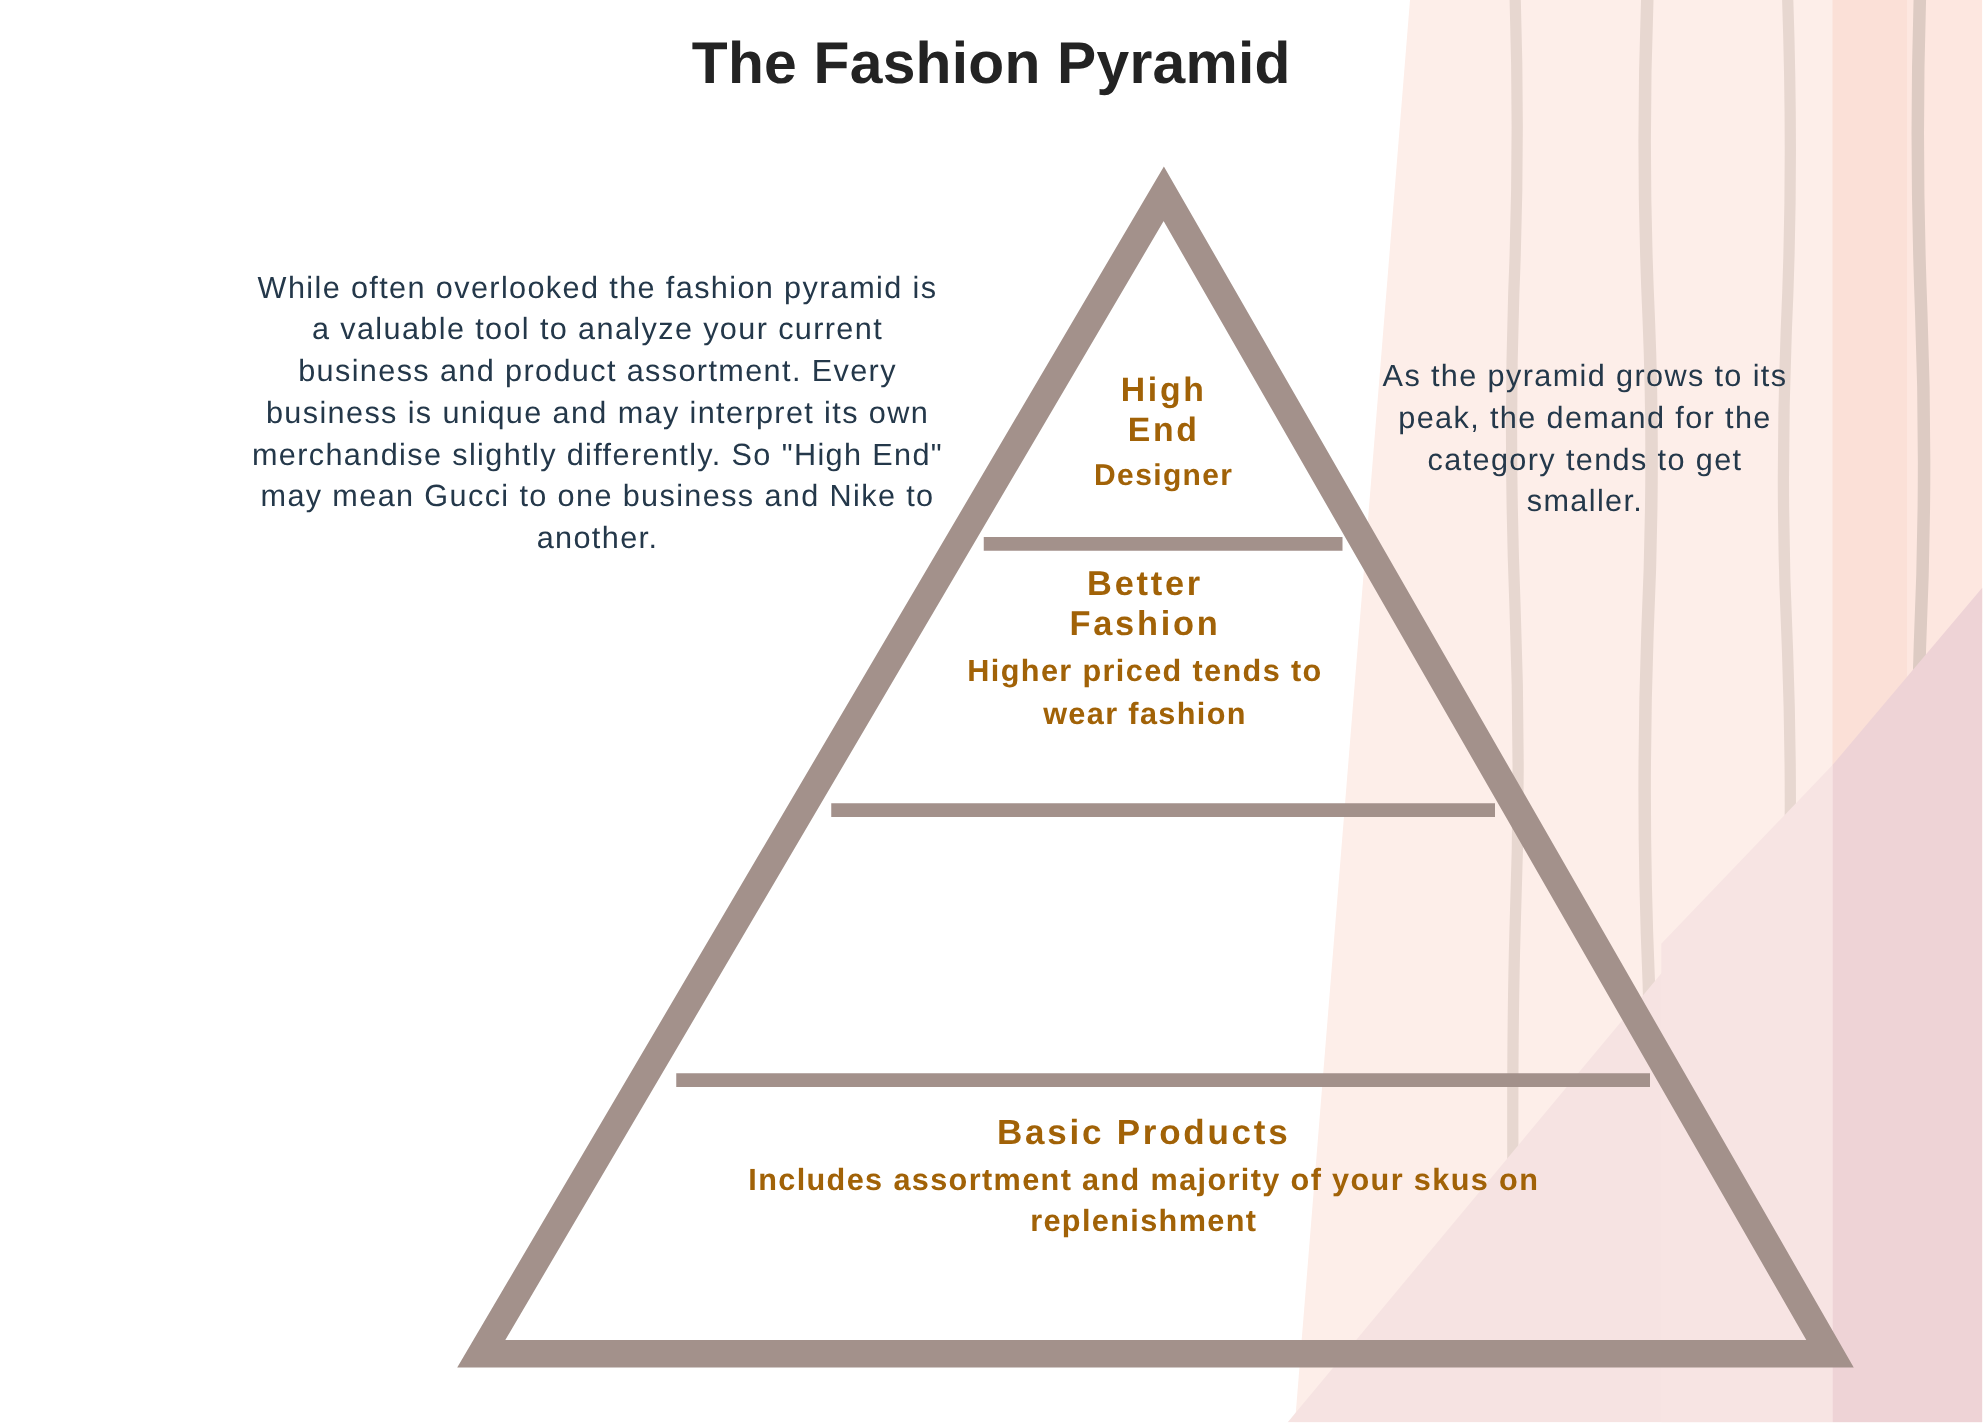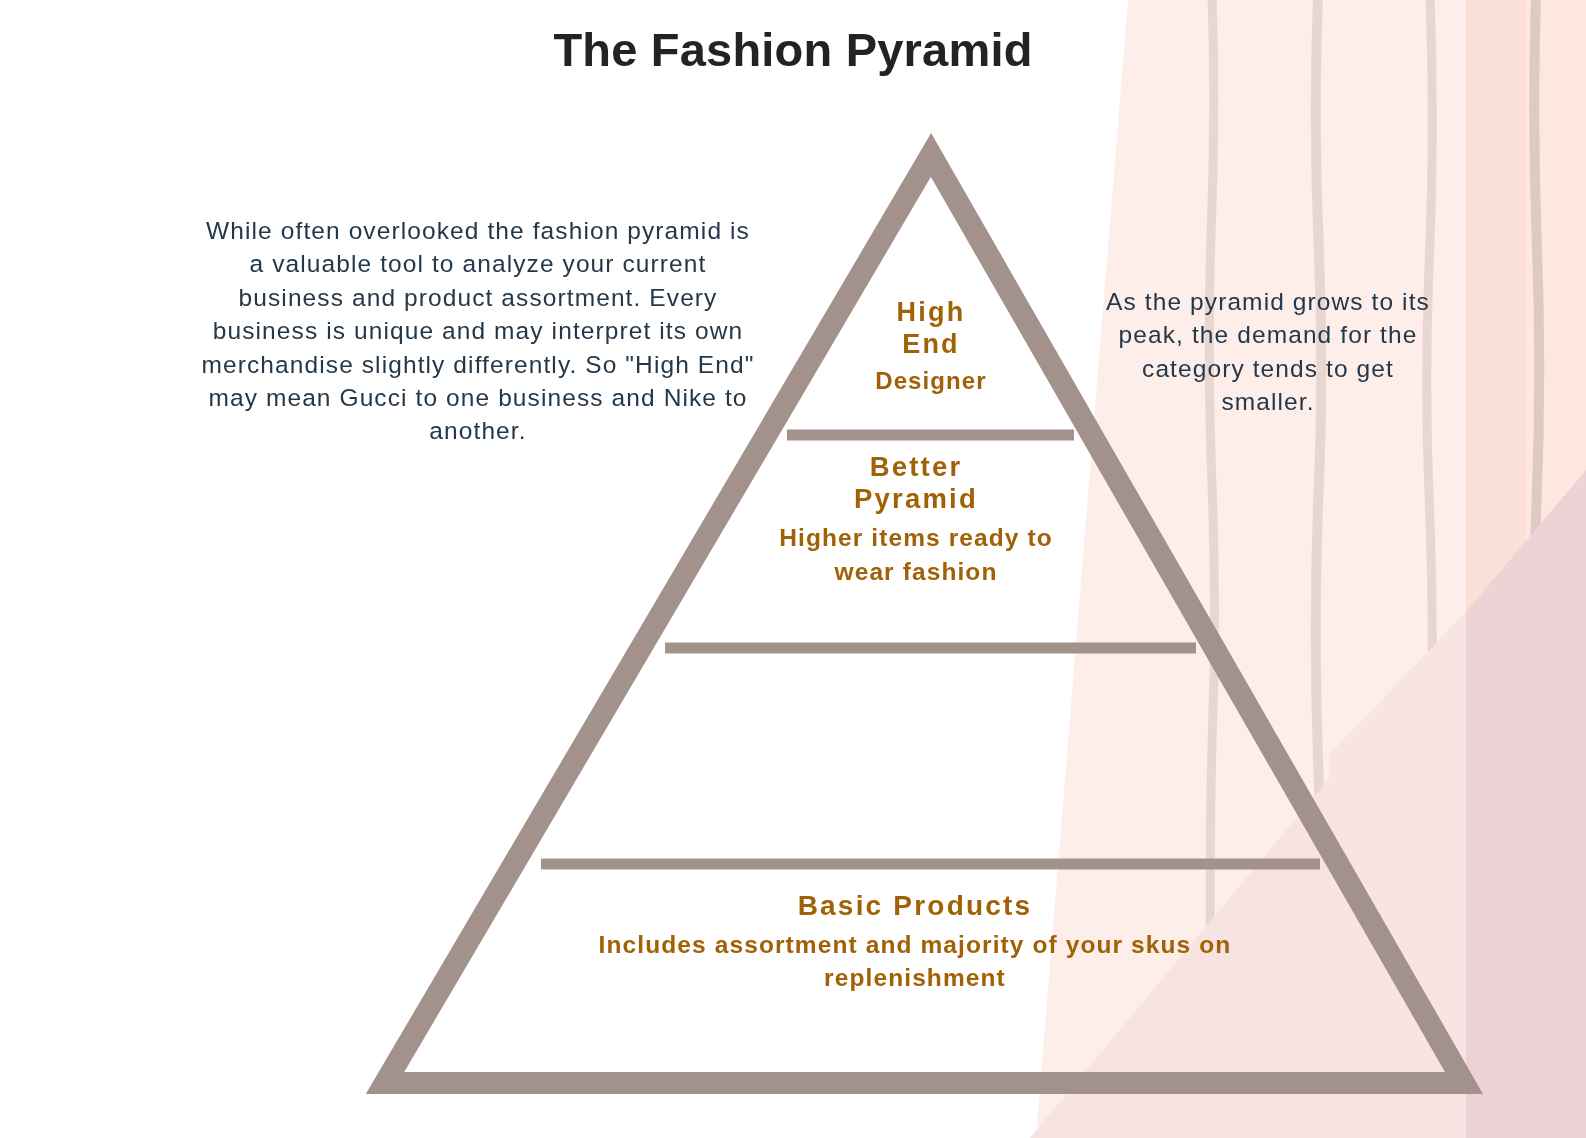--- a/index.html
+++ b/index.html
@@ -171,22 +171,22 @@
   <div class="side-para" id="para-right">As the pyramid grows to its peak, the demand for the category tends to get smaller.</div>
 
   <div class="tier" id="tier-1">
     <div class="tier-title">High
 End</div>
     <div class="tier-desc">Designer</div>
   </div>
 
   <div class="tier" id="tier-2">
     <div class="tier-title">Better
-Pyramid</div>
-    <div class="tier-desc">Higher items ready to wear fashion</div>
+Fashion</div>
+    <div class="tier-desc">Higher priced tends to wear fashion</div>
   </div>
 
 
   <div class="tier" id="tier-4">
     <div class="tier-title">Basic Products</div>
     <div class="tier-desc">Includes assortment and majority of your skus on replenishment</div>
   </div>
 
 </div>
 

